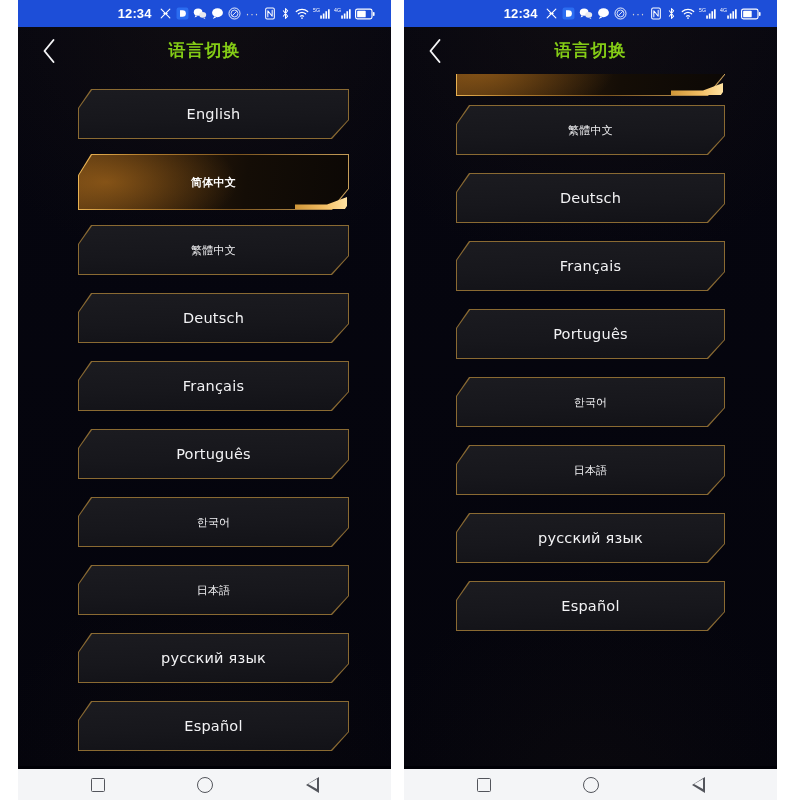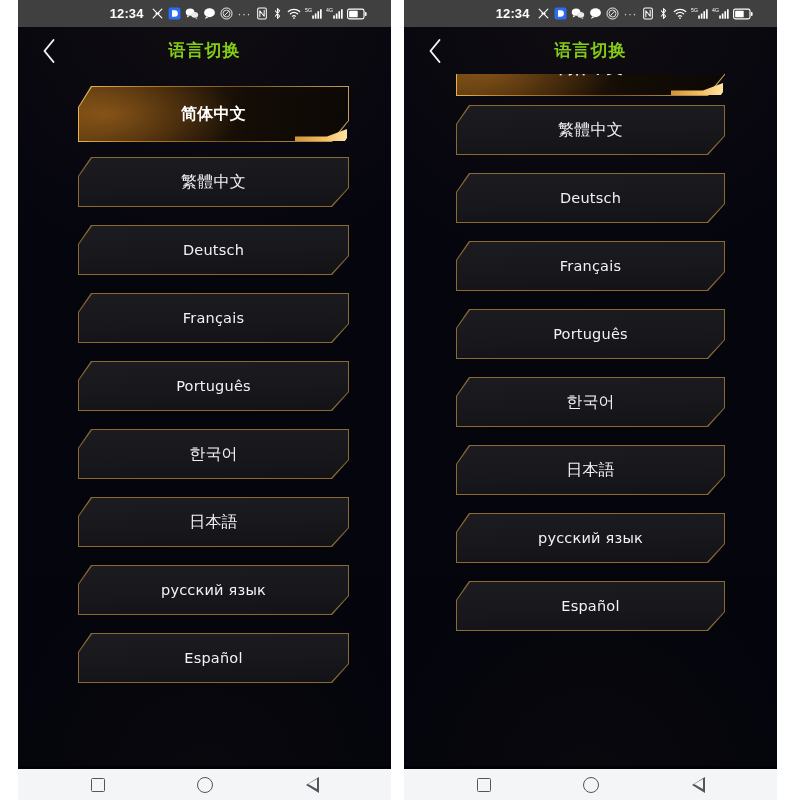--- a/index.html
+++ b/index.html
@@ -52,23 +52,23 @@
 
   
   .statusbar {
     position: relative;
     z-index: 3;
     height: 27px;
     flex: 0 0 27px;
     display: flex;
     align-items: center;
     justify-content: flex-end;
-    padding-right: 24px;
+    padding-right: 16px;
     gap: 4px;
-    background: #404040;
+    background: #1d4ed8;
   }
   .sb-clock {
     color: #ffffff;
     font-size: 13px;
     font-weight: bold;
     letter-spacing: .1px;
     margin-right: 3px;
     font-family: "Liberation Sans", sans-serif;
   }
   .sb-ic { display:inline-flex; align-items:center; justify-content:center; color:#ffffff; }
@@ -148,21 +148,21 @@
     inset: 0;
     display: flex;
     align-items: center;
     justify-content: center;
     color: #f2f2f4;
     font-size: 14.5px;
     letter-spacing: .2px;
     z-index: 2;
     font-family: "DejaVu Sans", "Liberation Sans", sans-serif;
   }
-  .item .label.cjk { font-size: 16px; }
+  .item .label.cjk { font-size: 11px; }
 
   
   .item.selected { top: 6px; height: 56px; text-align: center; }
   .item.selected .border {
     background: linear-gradient(100deg, #f0b957 0%, #b57f2e 22%, #7d5620 58%, #caa25c 100%);
   }
   .item.selected .fill {
     background:
       radial-gradient(ellipse 70% 150% at 10% 50%, rgba(190,118,30,0.55), rgba(0,0,0,0) 70%),
       linear-gradient(96deg, #4a2f10 0%, #2a1a09 34%, #140d06 62%, #0c0805 100%);
@@ -364,20 +364,27 @@
       <div class="back-btn">
         <svg width="17" height="26" viewBox="0 0 17 26" fill="none" stroke="#f5f5f7" stroke-width="1.9" stroke-linecap="round" stroke-linejoin="round">
           <path d="M12.5 2 L3.5 13 L12.5 24"></path>
         </svg>
       </div>
       <div class="header-title">语言切换</div>
     </div>
 
     <div class="list">
         <div class="row">
+          <div class="item">
+            <div class="border"></div>
+            <div class="fill"></div>
+            <div class="label">English</div>
+          </div>
+        </div>
+        <div class="row">
           <div class="item selected">
             <div class="border"></div>
             <div class="fill"></div>
             <div class="accent-tl"></div>
             <div class="accent-br"></div>
             <div class="label cjk">简体中文</div>
           </div>
         </div>
         <div class="row">
           <div class="item">

